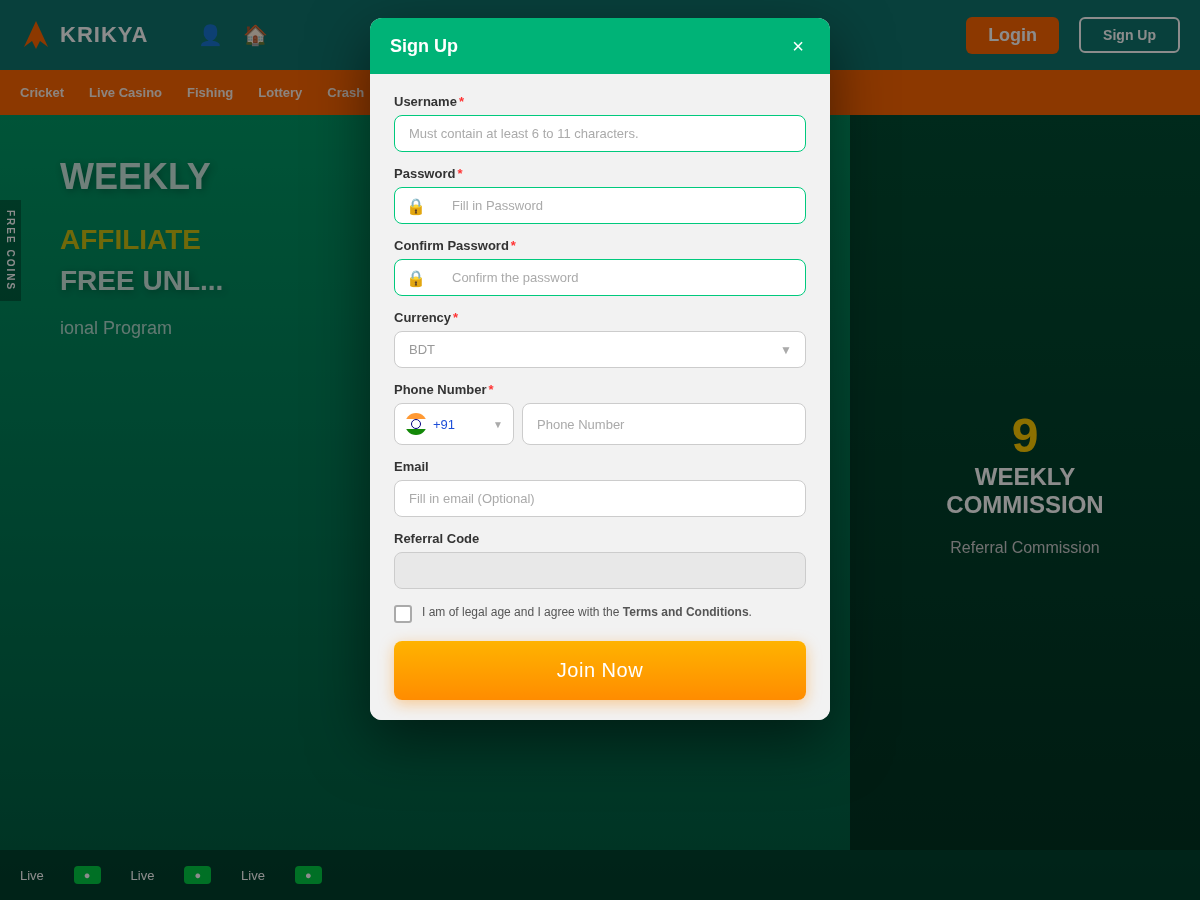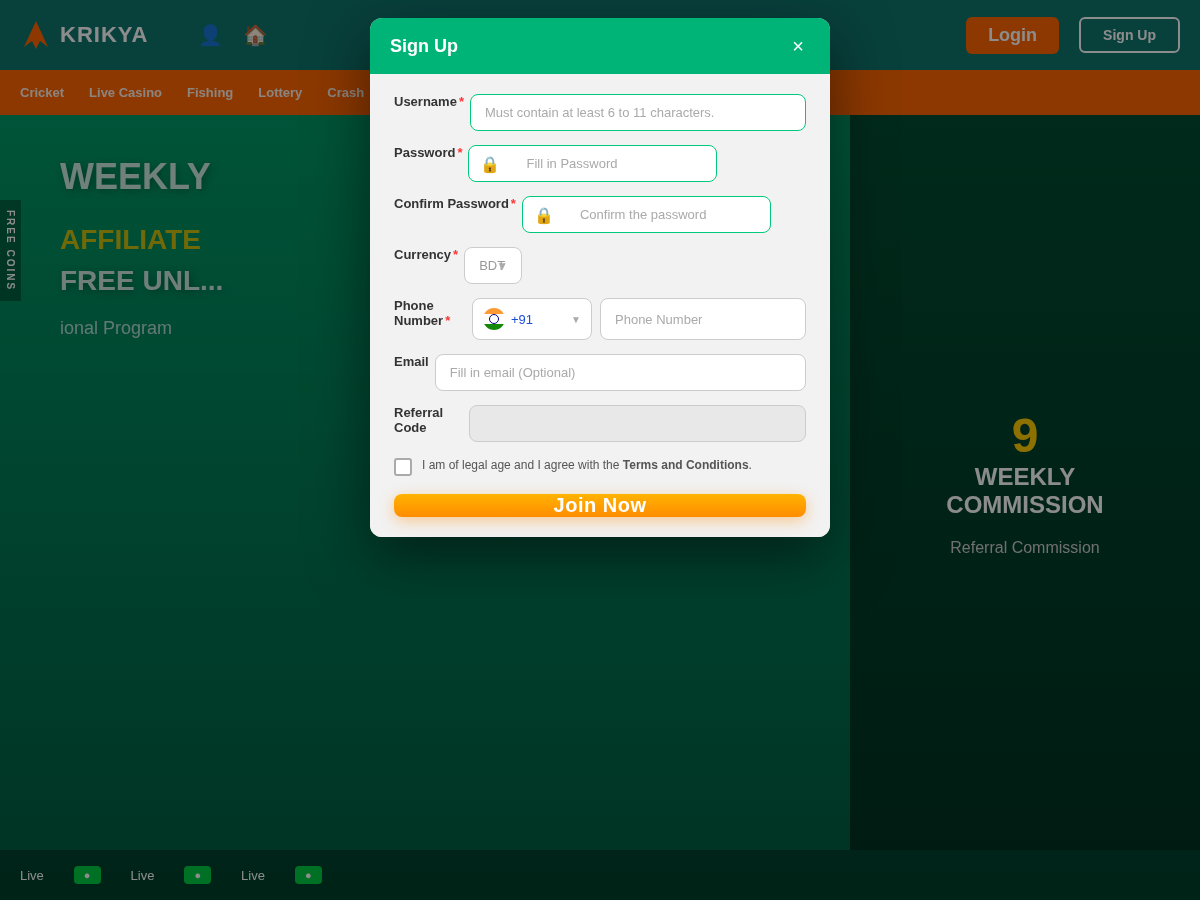--- a/index.html
+++ b/index.html
@@ -207,21 +207,21 @@
     .modal-body {
       padding: 20px 24px;
       display: flex;
       flex-direction: column;
       gap: 14px;
       background: #f2f2f2;
     }
 
     .form-group {
       display: flex;
-      flex-direction: row;
+      flex-direction: column;
       gap: 6px;
     }
 
     .form-label {
       font-size: 13px;
       font-weight: 600;
       color: #333;
     }
 
     .form-label .required {
@@ -385,24 +385,25 @@
     }
 
     .terms-text {
       font-size: 12px;
       color: #555;
       line-height: 1.5;
     }
 
     .join-btn {
       width: 100%;
+      padding: 18px;
       background: linear-gradient(180deg, #ffb300 0%, #ff8c00 100%);
       color: white;
       font-size: 20px;
-      font-weight: 700;
+      font-weight: 400;
       border: none;
       border-radius: 8px;
       cursor: pointer;
       text-transform: none;
       letter-spacing: 0.5px;
       box-shadow: 0 4px 15px rgba(255,140,0,0.4);
       margin-top: 4px;
     }
 
     

